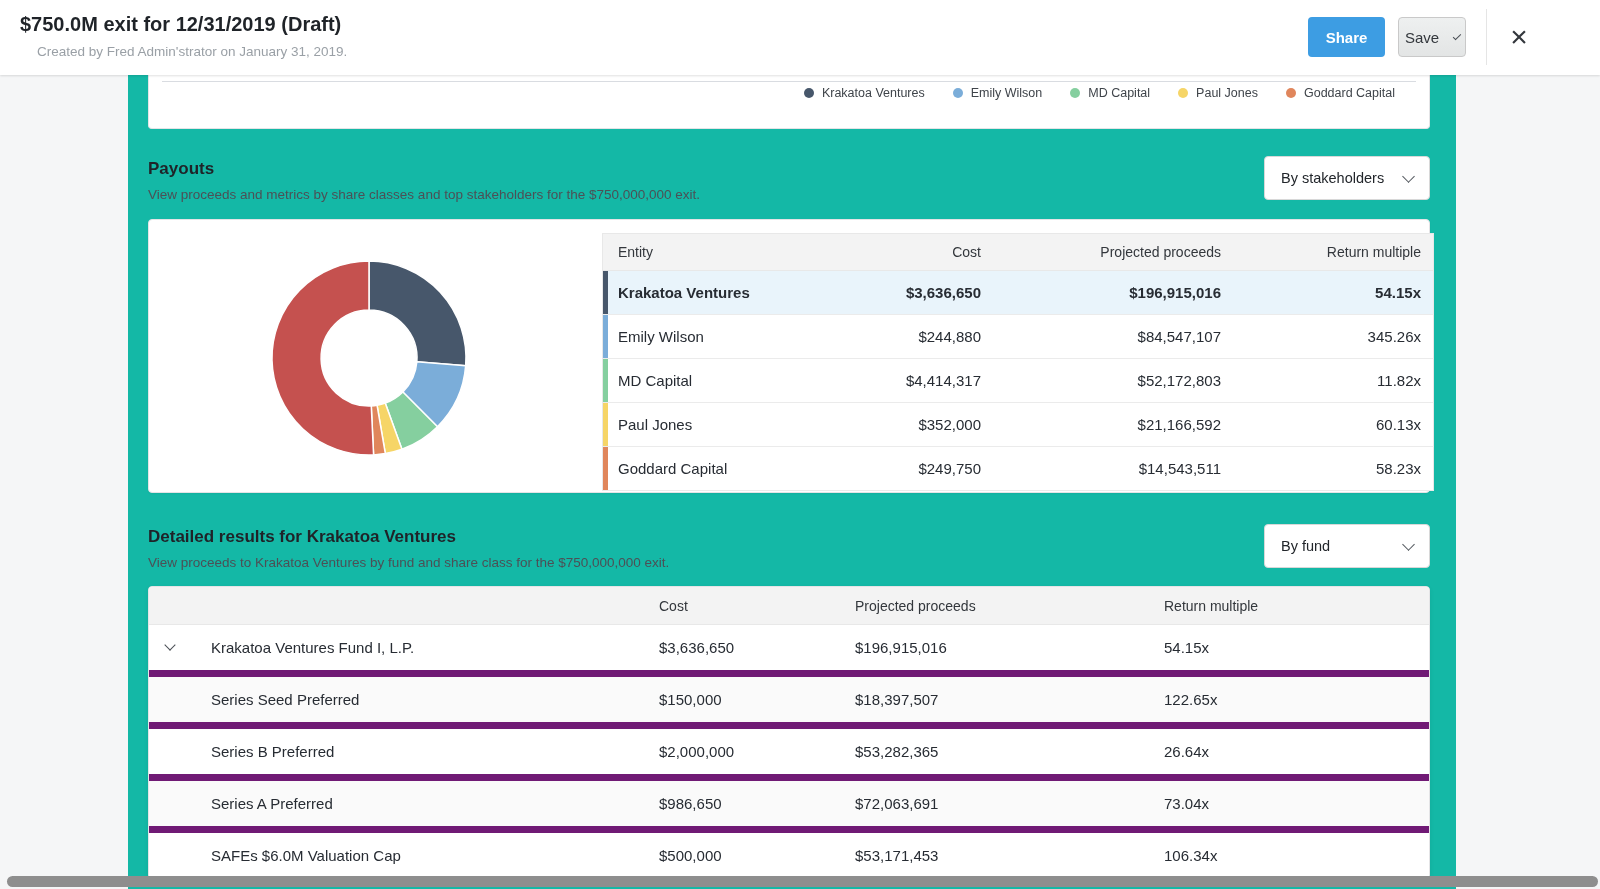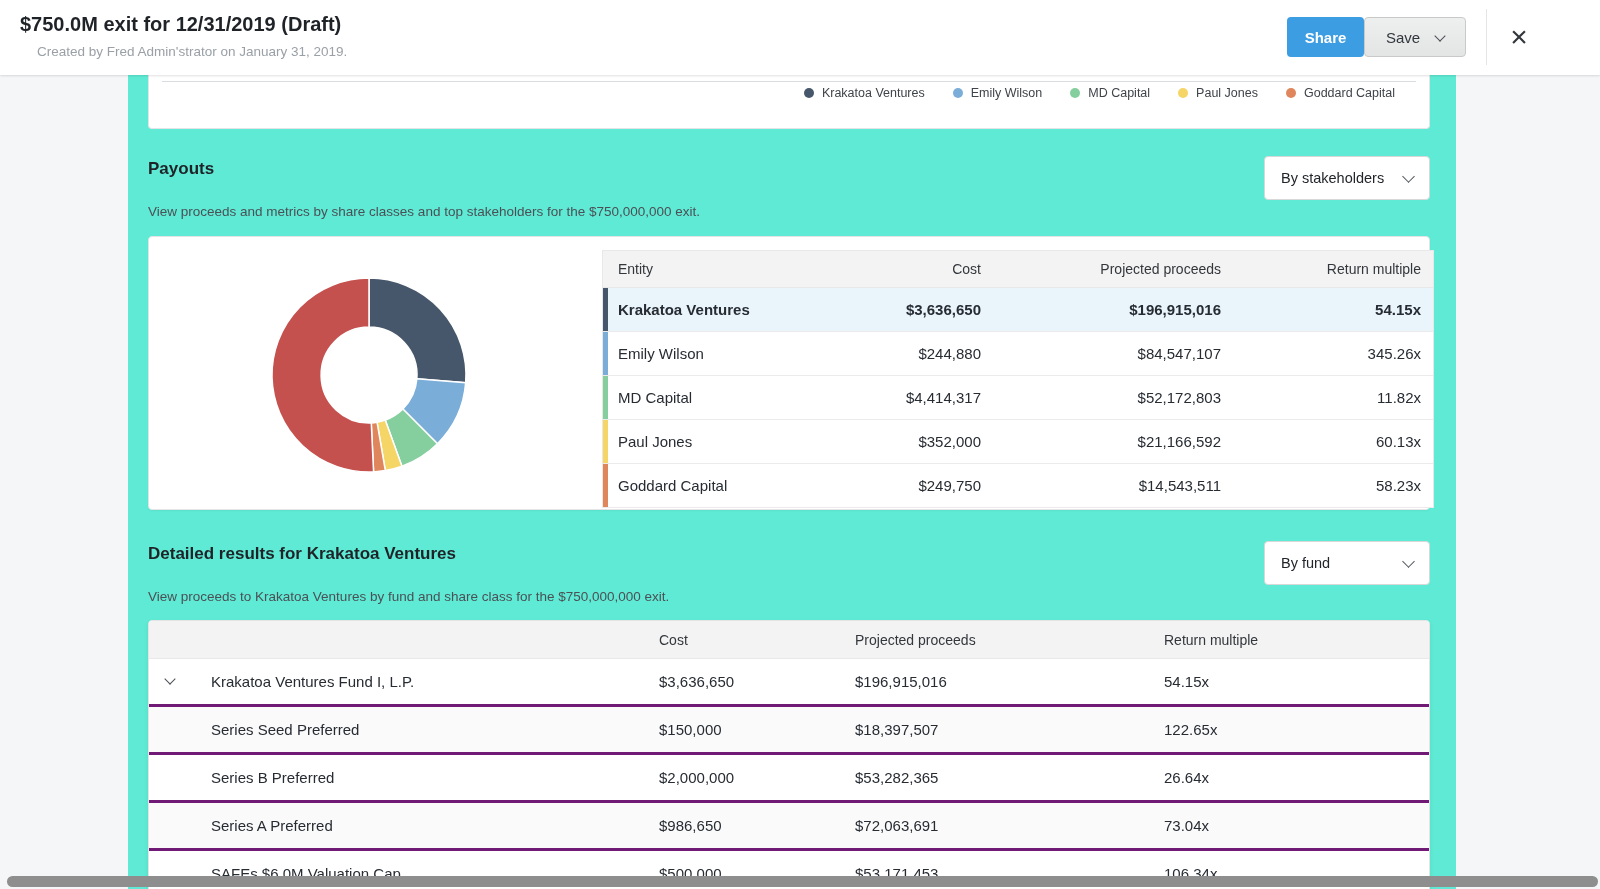--- a/index.html
+++ b/index.html
@@ -9,43 +9,43 @@
     -webkit-font-smoothing:antialiased;
   }
   
   .topbar{position:absolute;top:0;left:0;right:0;height:75px;background:#fff;
     box-shadow:0 1px 2px rgba(0,0,0,.12);z-index:6;}
   .tb-title{position:absolute;left:20px;top:13px;font-size:20px;font-weight:bold;color:#1f2328;}
   .tb-sub{position:absolute;left:37px;top:44px;font-size:13.5px;color:#9aa0a6;}
   .tb-actions{position:absolute;right:63px;top:17px;height:40px;display:flex;align-items:center;}
   .btn-share{width:77px;height:40px;background:#3d9de3;color:#fff;font-weight:bold;
     font-size:15px;border:none;border-radius:4px;font-family:inherit;cursor:pointer;}
-  .btn-save{width:102px;height:40px;background:linear-gradient(#eef0f0,#e3e5e5);
+  .btn-save{margin-left:13px;width:68px;height:40px;background:linear-gradient(#eef0f0,#e3e5e5);
     border:1px solid #c9c9c9;border-radius:4px;font-size:15px;color:#33373c;
     display:flex;align-items:center;justify-content:center;gap:16px;box-sizing:border-box;
     font-family:inherit;cursor:pointer;}
   .tb-divider{width:1px;height:56px;background:#e5e5e5;margin-left:20px;flex:none;}
   .btn-close{margin-left:14px;width:36px;height:40px;background:none;border:none;
     font-size:30px;font-weight:300;color:#33373c;line-height:38px;font-family:inherit;cursor:pointer;}
   
-  .white-col{position:absolute;left:128px;top:75px;width:1328px;bottom:0;background:#5eead4;}
+  .white-col{position:absolute;left:128px;top:75px;width:1328px;bottom:0;background:#14b8a6;}
   .content{position:absolute;left:20px;top:0;width:1282px;}
   
   .chart-card{height:53px;border:1px solid #e4e4e6;border-top:none;border-radius:0 0 4px 4px;
     position:relative;background:#fff;}
   .axis-line{position:absolute;top:6px;left:13px;right:13px;height:1px;background:#d9dce1;}
   .legend{position:absolute;top:11px;right:34px;display:flex;gap:28px;}
   .legend-item{display:flex;align-items:center;gap:8px;font-size:12.5px;color:#3f444a;}
   .dot{width:10px;height:10px;border-radius:50%;flex:none;}
   
   .sec-head{position:relative;}
   .sec-head.payouts{margin-top:30px;}
   .sec-head.detailed{margin-top:34px;}
   .sec-title{font-size:17px;font-weight:bold;color:#1f2328;}
-  .sec-desc{margin-top:25px;font-size:13.5px;color:#4c5056;}
+  .sec-desc{margin-top:8px;font-size:13.5px;color:#4c5056;}
   .dropdown{position:absolute;right:0;top:-3px;width:166px;height:44px;border:1px solid #d8d8d8;
     border-radius:4px;background:#fff;font-size:14.5px;color:#22262b;display:flex;
     align-items:center;justify-content:space-between;padding:0 16px;box-sizing:border-box;cursor:pointer;}
   .chev{width:8px;height:8px;border-right:1.5px solid #51565c;border-bottom:1.5px solid #51565c;
     transform:rotate(45deg);margin-top:-4px;flex:none;}
   .chev-sm{width:7px;height:7px;border-right:1.5px solid #4a4f55;border-bottom:1.5px solid #4a4f55;
     transform:rotate(45deg);margin-top:-3px;}
   
   .payouts-card{margin-top:17px;height:272px;border:1px solid #e4e4e6;border-radius:4px;
     position:relative;background:#fff;box-shadow:0 1px 2px rgba(0,0,0,.04);}
@@ -60,21 +60,21 @@
     position:relative;font-size:15px;color:#272c33;background:#fff;cursor:pointer;}
   .t1-row .bar{position:absolute;left:0;top:0;bottom:0;width:5px;}
   .t1-row .entity{padding-left:15px;}
   .t1-row.selected{background:#e9f4fb;font-weight:bold;}
   
   .t2-card{margin-top:16px;border:1px solid #e4e4e6;border-radius:4px;background:#fff;
     overflow:hidden;box-shadow:0 2px 5px rgba(0,0,0,.07);}
   .t2-head{display:grid;grid-template-columns:510px 196px 309px auto;height:37px;align-items:center;
     background:#f3f3f3;font-size:14px;color:#33373c;border-bottom:1px solid #e8e8e8;}
   .t2-row{display:grid;grid-template-columns:510px 196px 309px auto;height:45px;align-items:center;
-    font-size:15px;color:#272c33;border-bottom:3px solid #701a75;position:relative;background:#fff;}
+    font-size:15px;color:#272c33;border-bottom:7px solid #701a75;position:relative;background:#fff;}
   .t2-row:last-child{border-bottom:none;}
   .t2-row.shaded{background:#fafafa;}
   .t2-row .label{padding-left:62px;}
   .t2-chevron{position:absolute;left:17px;top:19px;cursor:pointer;}
   
   .hscrollbar{position:absolute;left:7px;right:2px;bottom:2px;height:11px;background:#8e8e8e;
     border-radius:6px;z-index:9;cursor:pointer;}
 </style>
 </head>
 <body>

